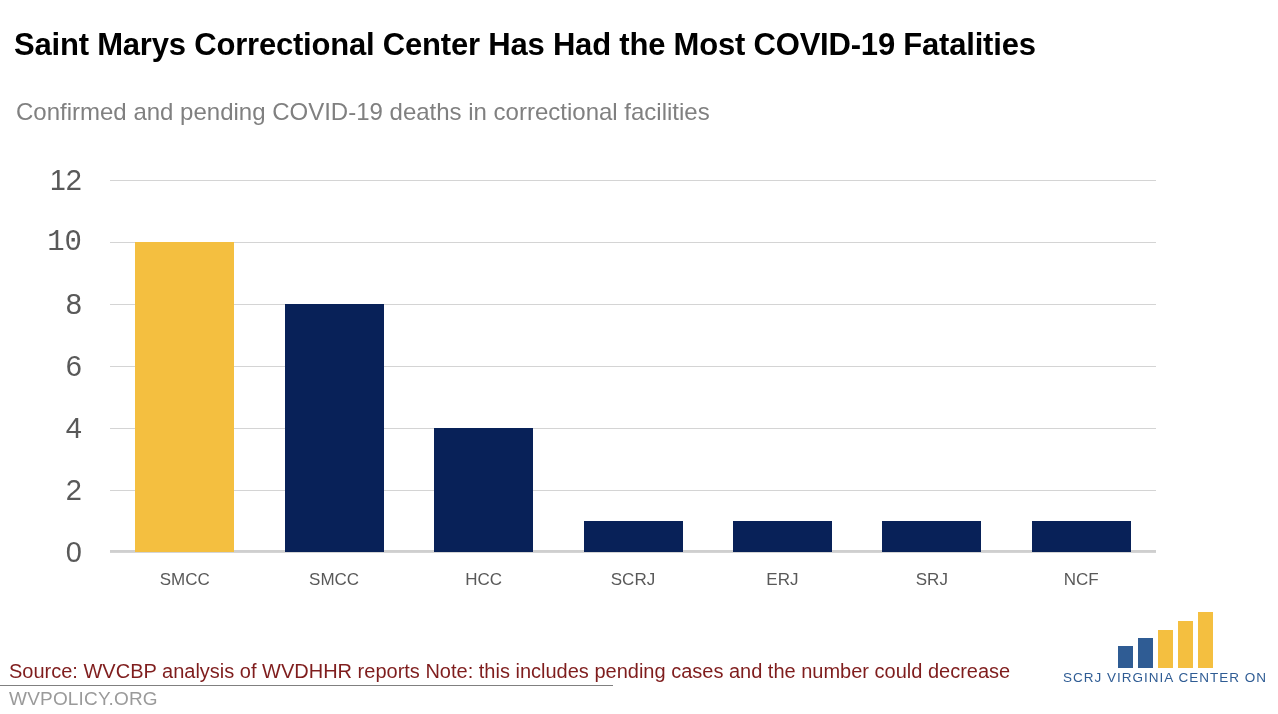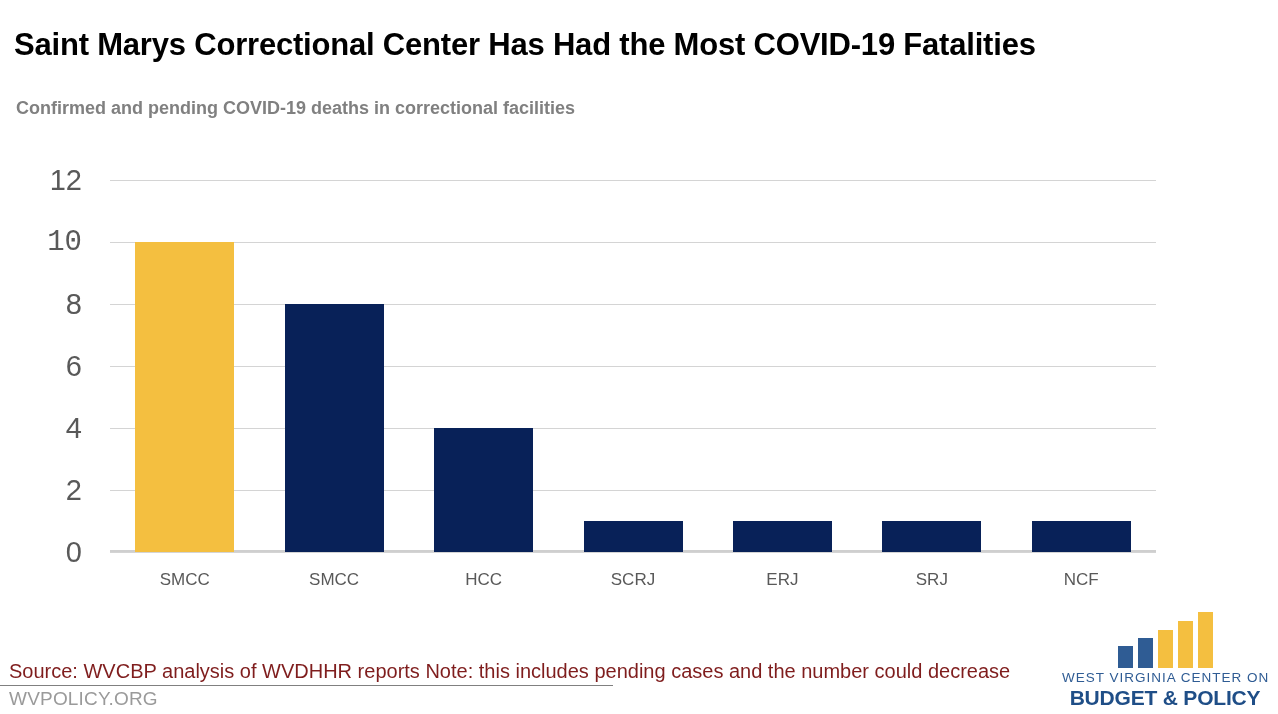--- a/index.html
+++ b/index.html
@@ -23,22 +23,22 @@
     font-size: 31px;
     font-weight: bold;
     color: #000000;
     letter-spacing: -0.2px;
     white-space: nowrap;
   }
   #chart-subtitle {
     position: absolute;
     left: 16px;
     top: 98px;
-    font-size: 18px;
-    font-weight: bold;
+    font-size: 24px;
+    font-weight: normal;
     color: #808080;
     white-space: nowrap;
     text-align: right;
   }
 
   
   #plot-area {
     position: absolute;
     left: 110px;
     top: 180px;
@@ -234,15 +234,14 @@
 <div id="site-url">WVPOLICY.ORG</div>
 
 <div id="brand-logo">
   <div id="logo-bars">
       <div class="logo-bar" style="left: 0px; height: 22px; background: rgb(47, 92, 148);"></div>
       <div class="logo-bar" style="left: 20px; height: 30px; background: rgb(47, 92, 148);"></div>
       <div class="logo-bar" style="left: 40px; height: 38px; background: rgb(244, 191, 64);"></div>
       <div class="logo-bar" style="left: 60px; height: 47px; background: rgb(244, 191, 64);"></div>
       <div class="logo-bar" style="left: 80px; height: 56px; background: rgb(244, 191, 64);"></div>
     </div>
-  <div id="logo-text-top">WEST VIRGINIA CENTER ON</div>
-  <div id="logo-text-bottom">BUDGET &amp; POLICY</div>
+  <div id="logo-text-top">SCRJ VIRGINIA CENTER ON</div>
 </div>
 
 </body></html>

